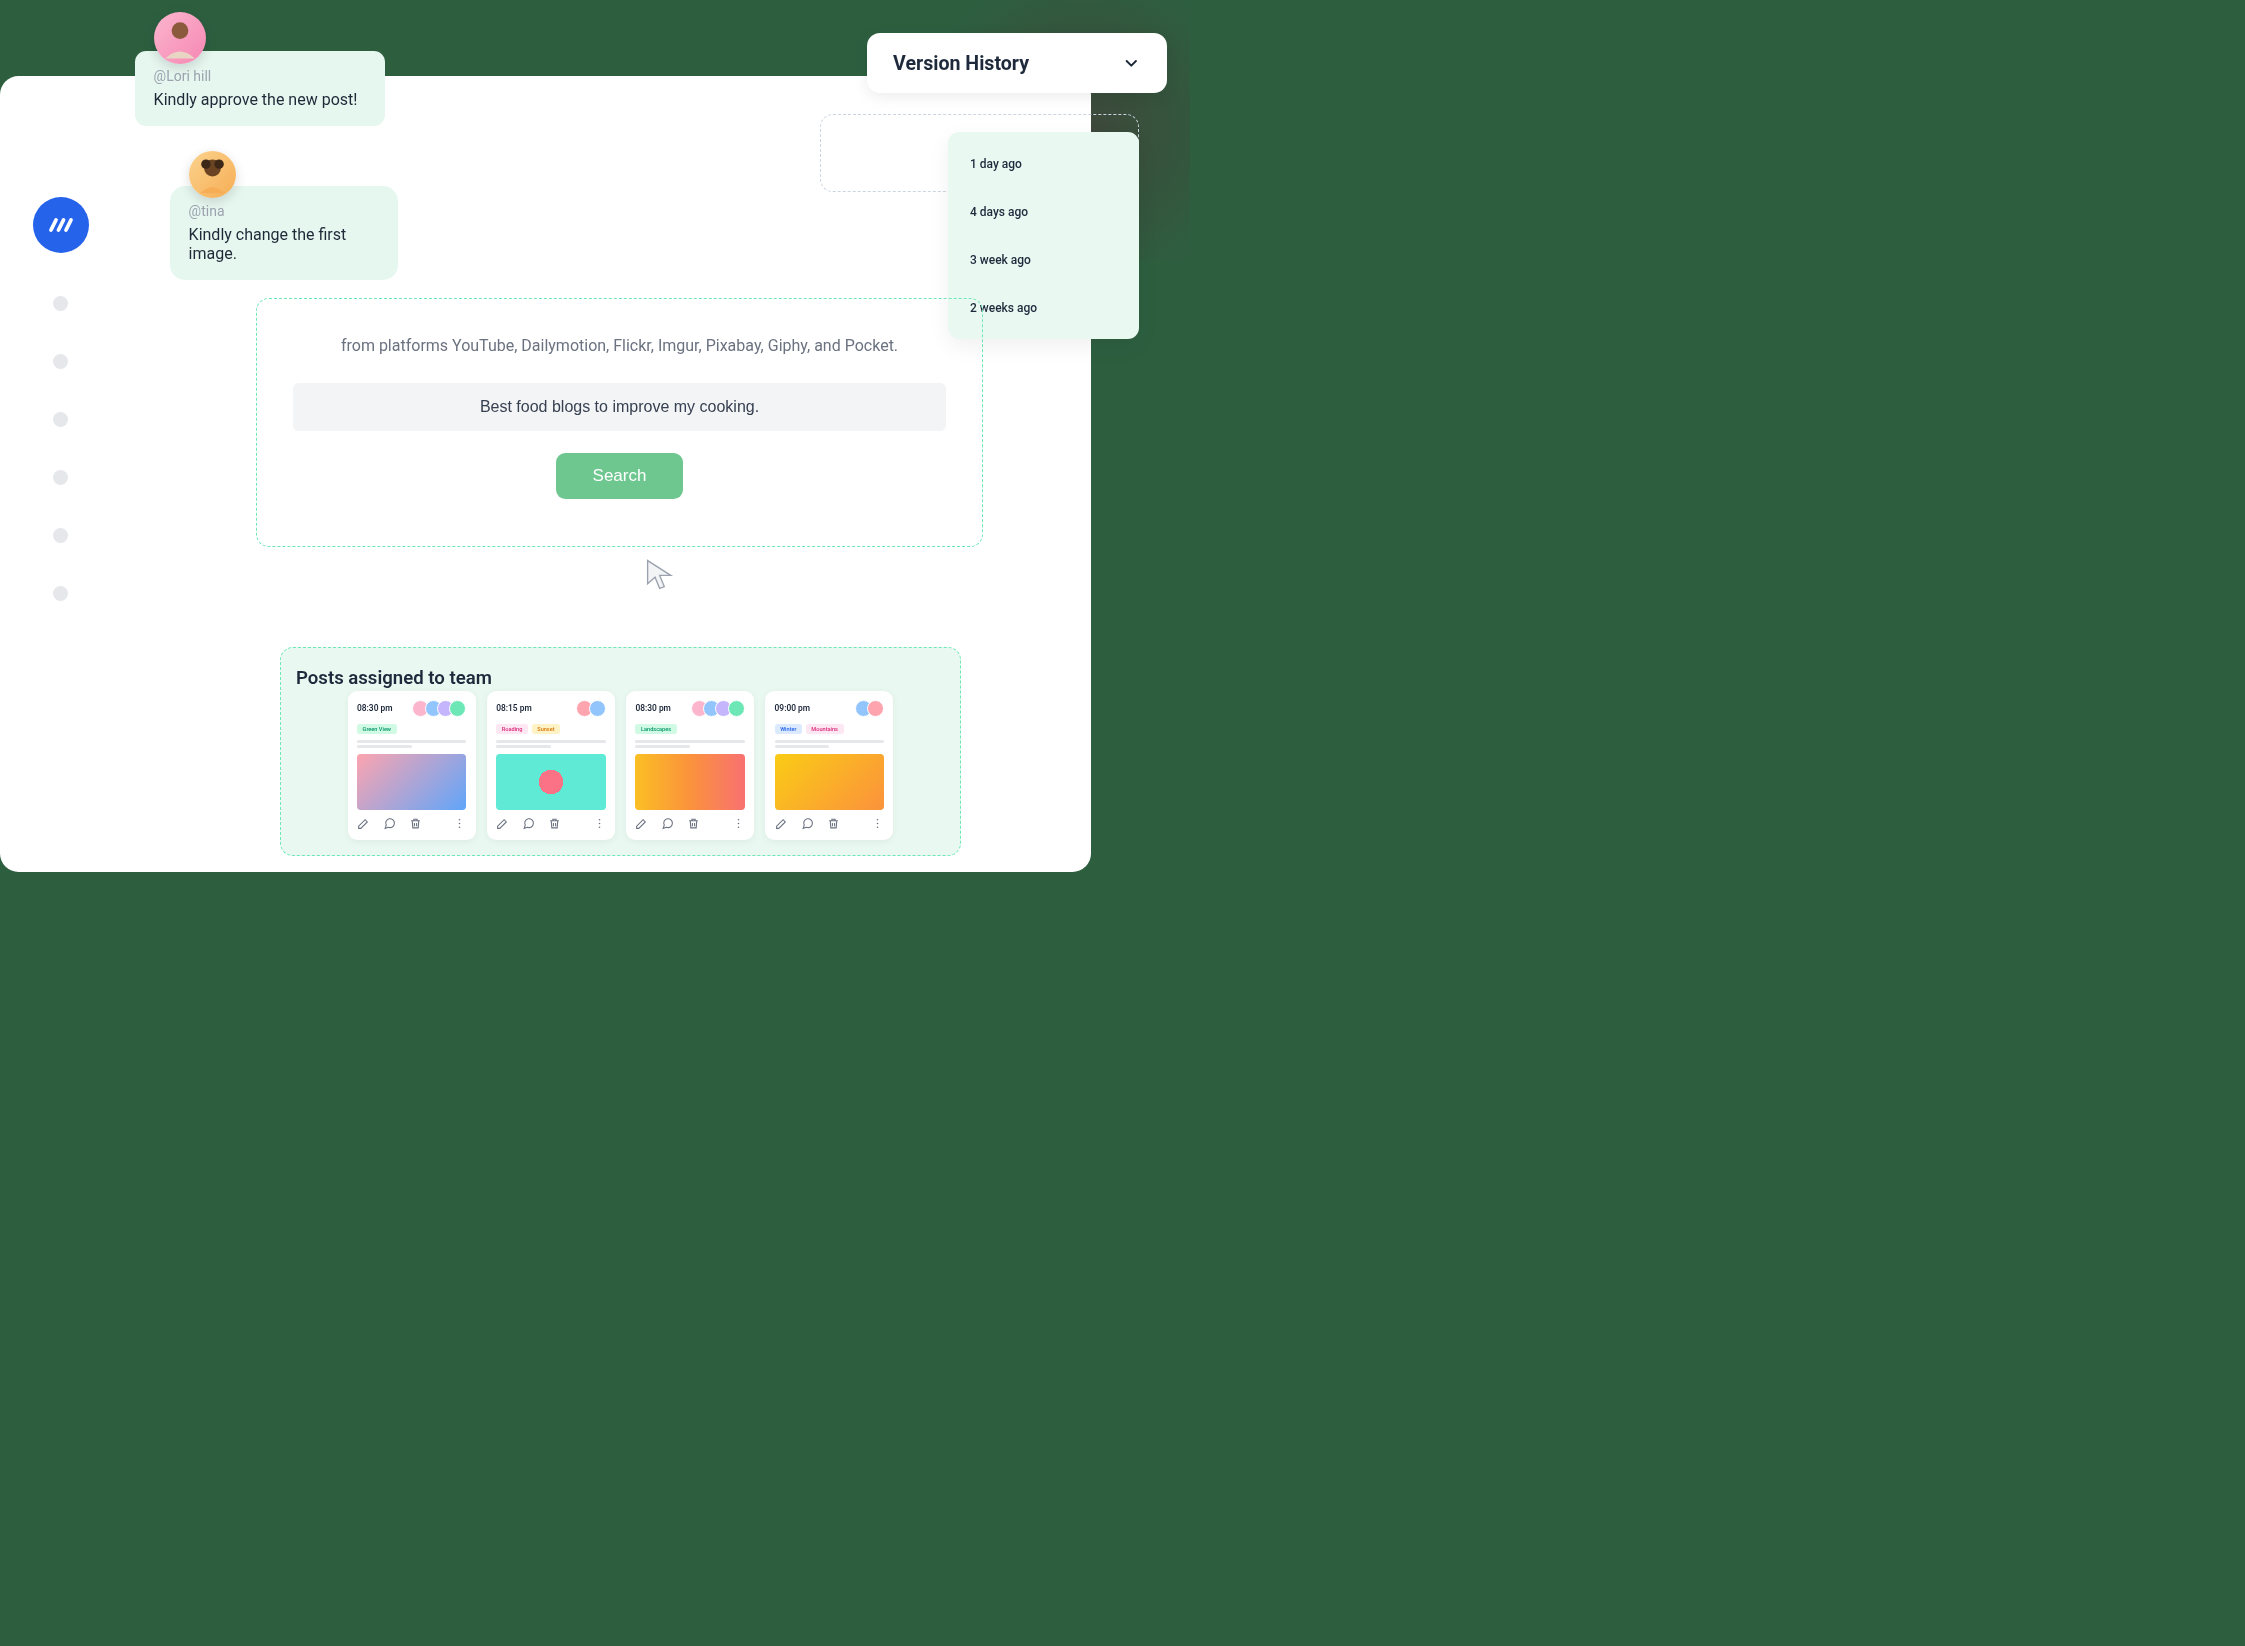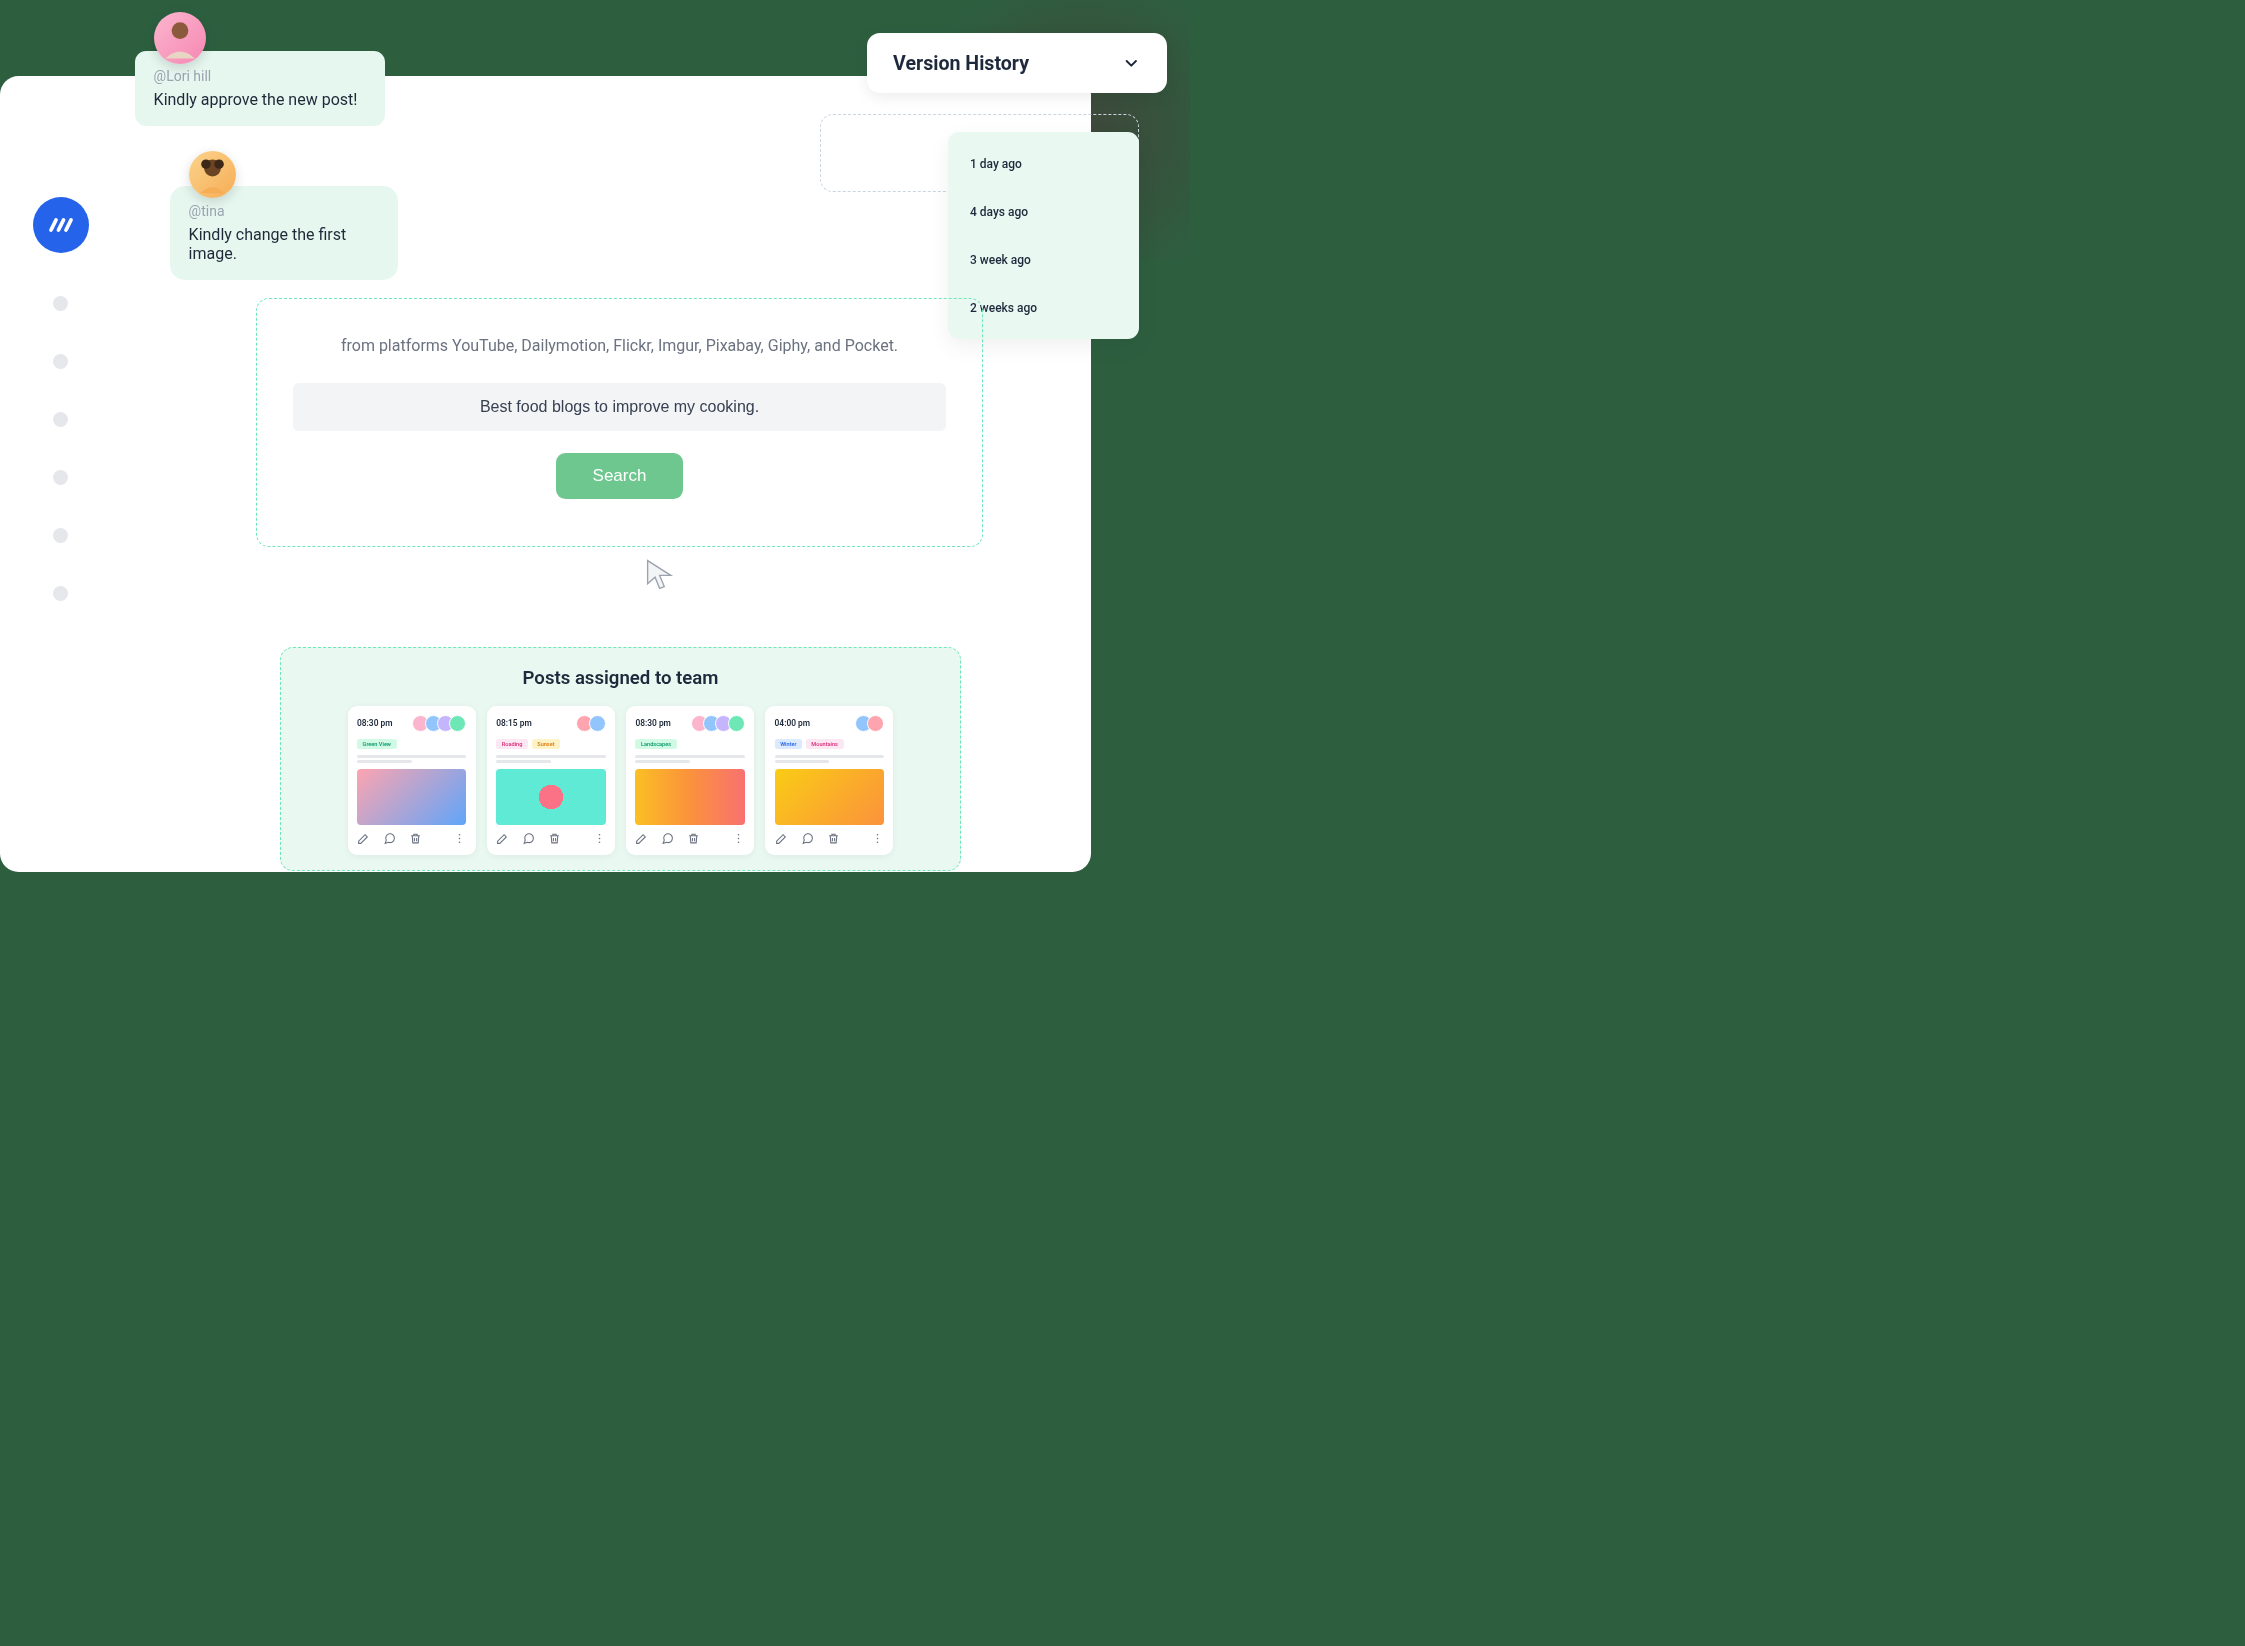--- a/index.html
+++ b/index.html
@@ -189,25 +189,24 @@
       position: absolute;
       left: 280px;
       top: 647px;
       width: 681px;
       border: 1.9px dashed #6ee7b7;
       border-radius: 13px;
       background: #eaf8f2;
       padding: 18.6px 15px 15px;
     }
     .posts-title {
-      text-align: center;
       font-size: 18.6px;
       font-weight: 600;
       color: #1e293b;
-      margin-bottom: 17px;
+      margin-bottom: 2px;
     }
     .posts-grid {
       display: flex;
       gap: 11.2px;
       justify-content: center;
     }
     .post-card {
       width: 128px;
       background: #ffffff;
       border-radius: 9.3px;
@@ -454,21 +453,21 @@
         <svg class="action-icon" viewBox="0 0 24 24">
             <circle cx="12" cy="5" r="1.5" fill="currentColor"></circle>
             <circle cx="12" cy="12" r="1.5" fill="currentColor"></circle>
             <circle cx="12" cy="19" r="1.5" fill="currentColor"></circle>
           </svg>
       </div>
     </div>
 
     <div class="post-card">
       <div class="post-header">
-        <span class="post-time">04:00 pm</span>
+        <span class="post-time">09:00 pm</span>
         <div class="post-avatars">
           <div class="mini-avatar" style="background:#93c5fd"></div>
           <div class="mini-avatar" style="background:#fda4af"></div>
         </div>
       </div>
       <div class="post-tags">
         <span class="tag tag-blue">Winter</span>
         <span class="tag tag-pink">Mountains</span>
       </div>
       <div class="post-lines">

